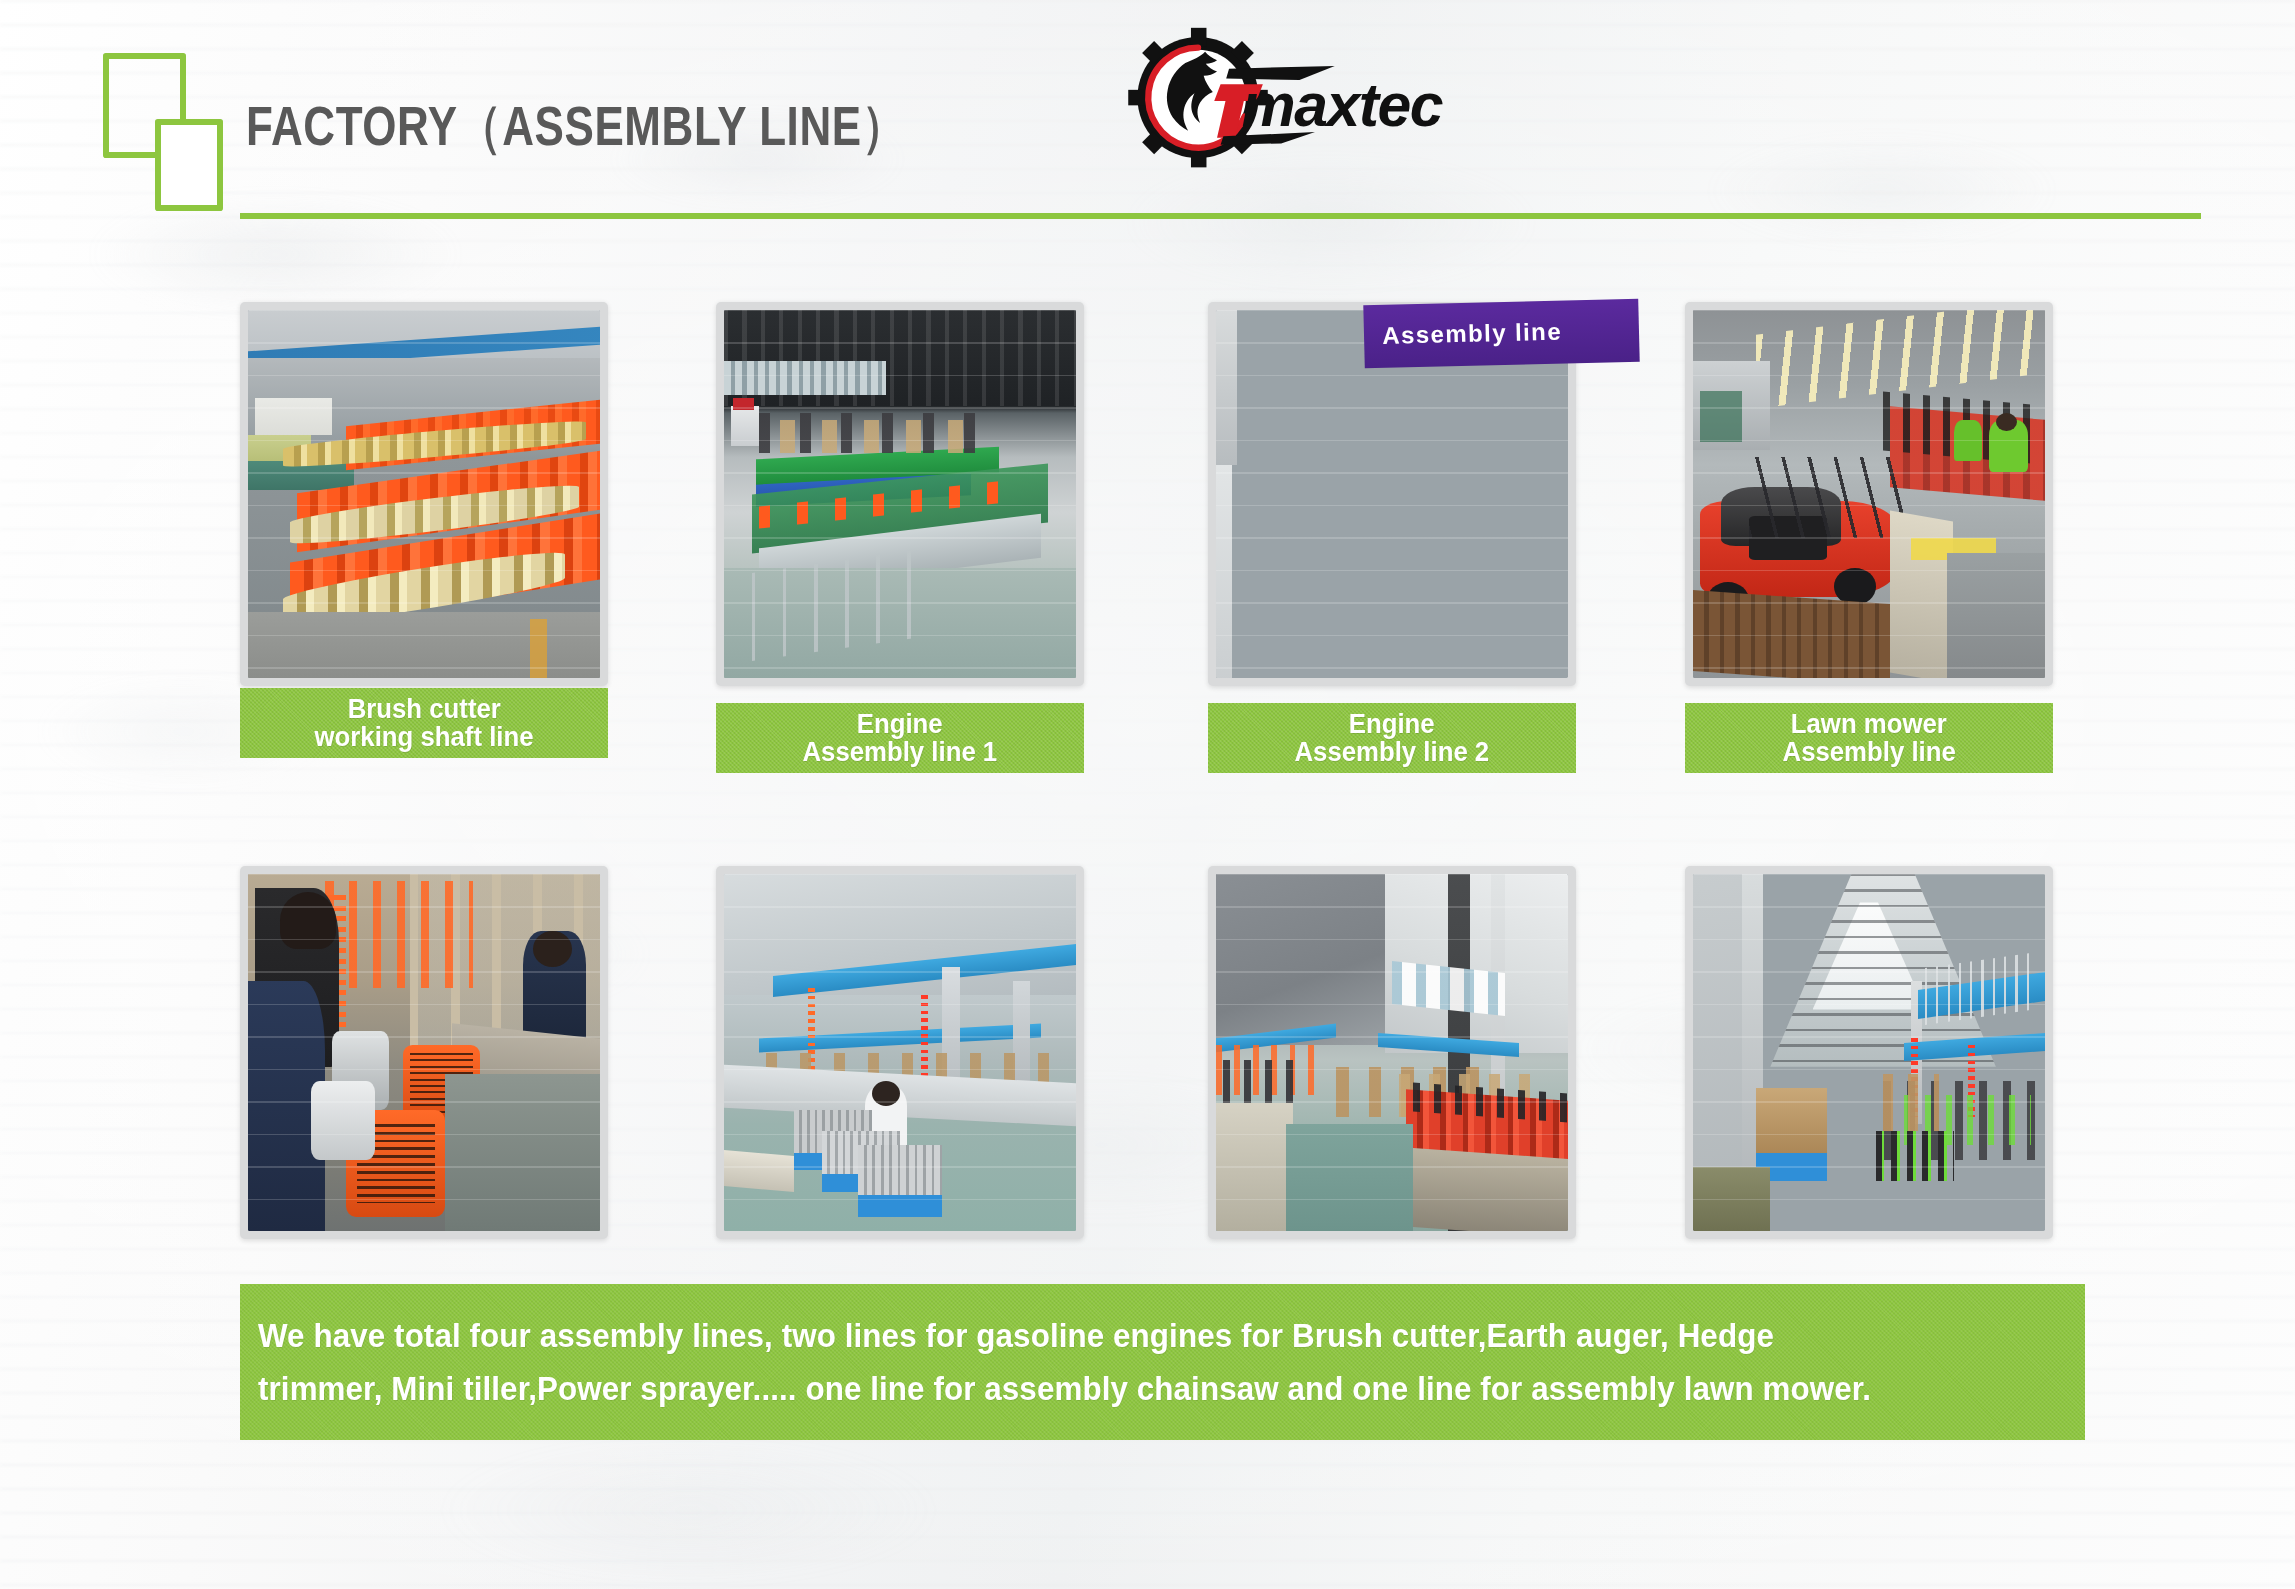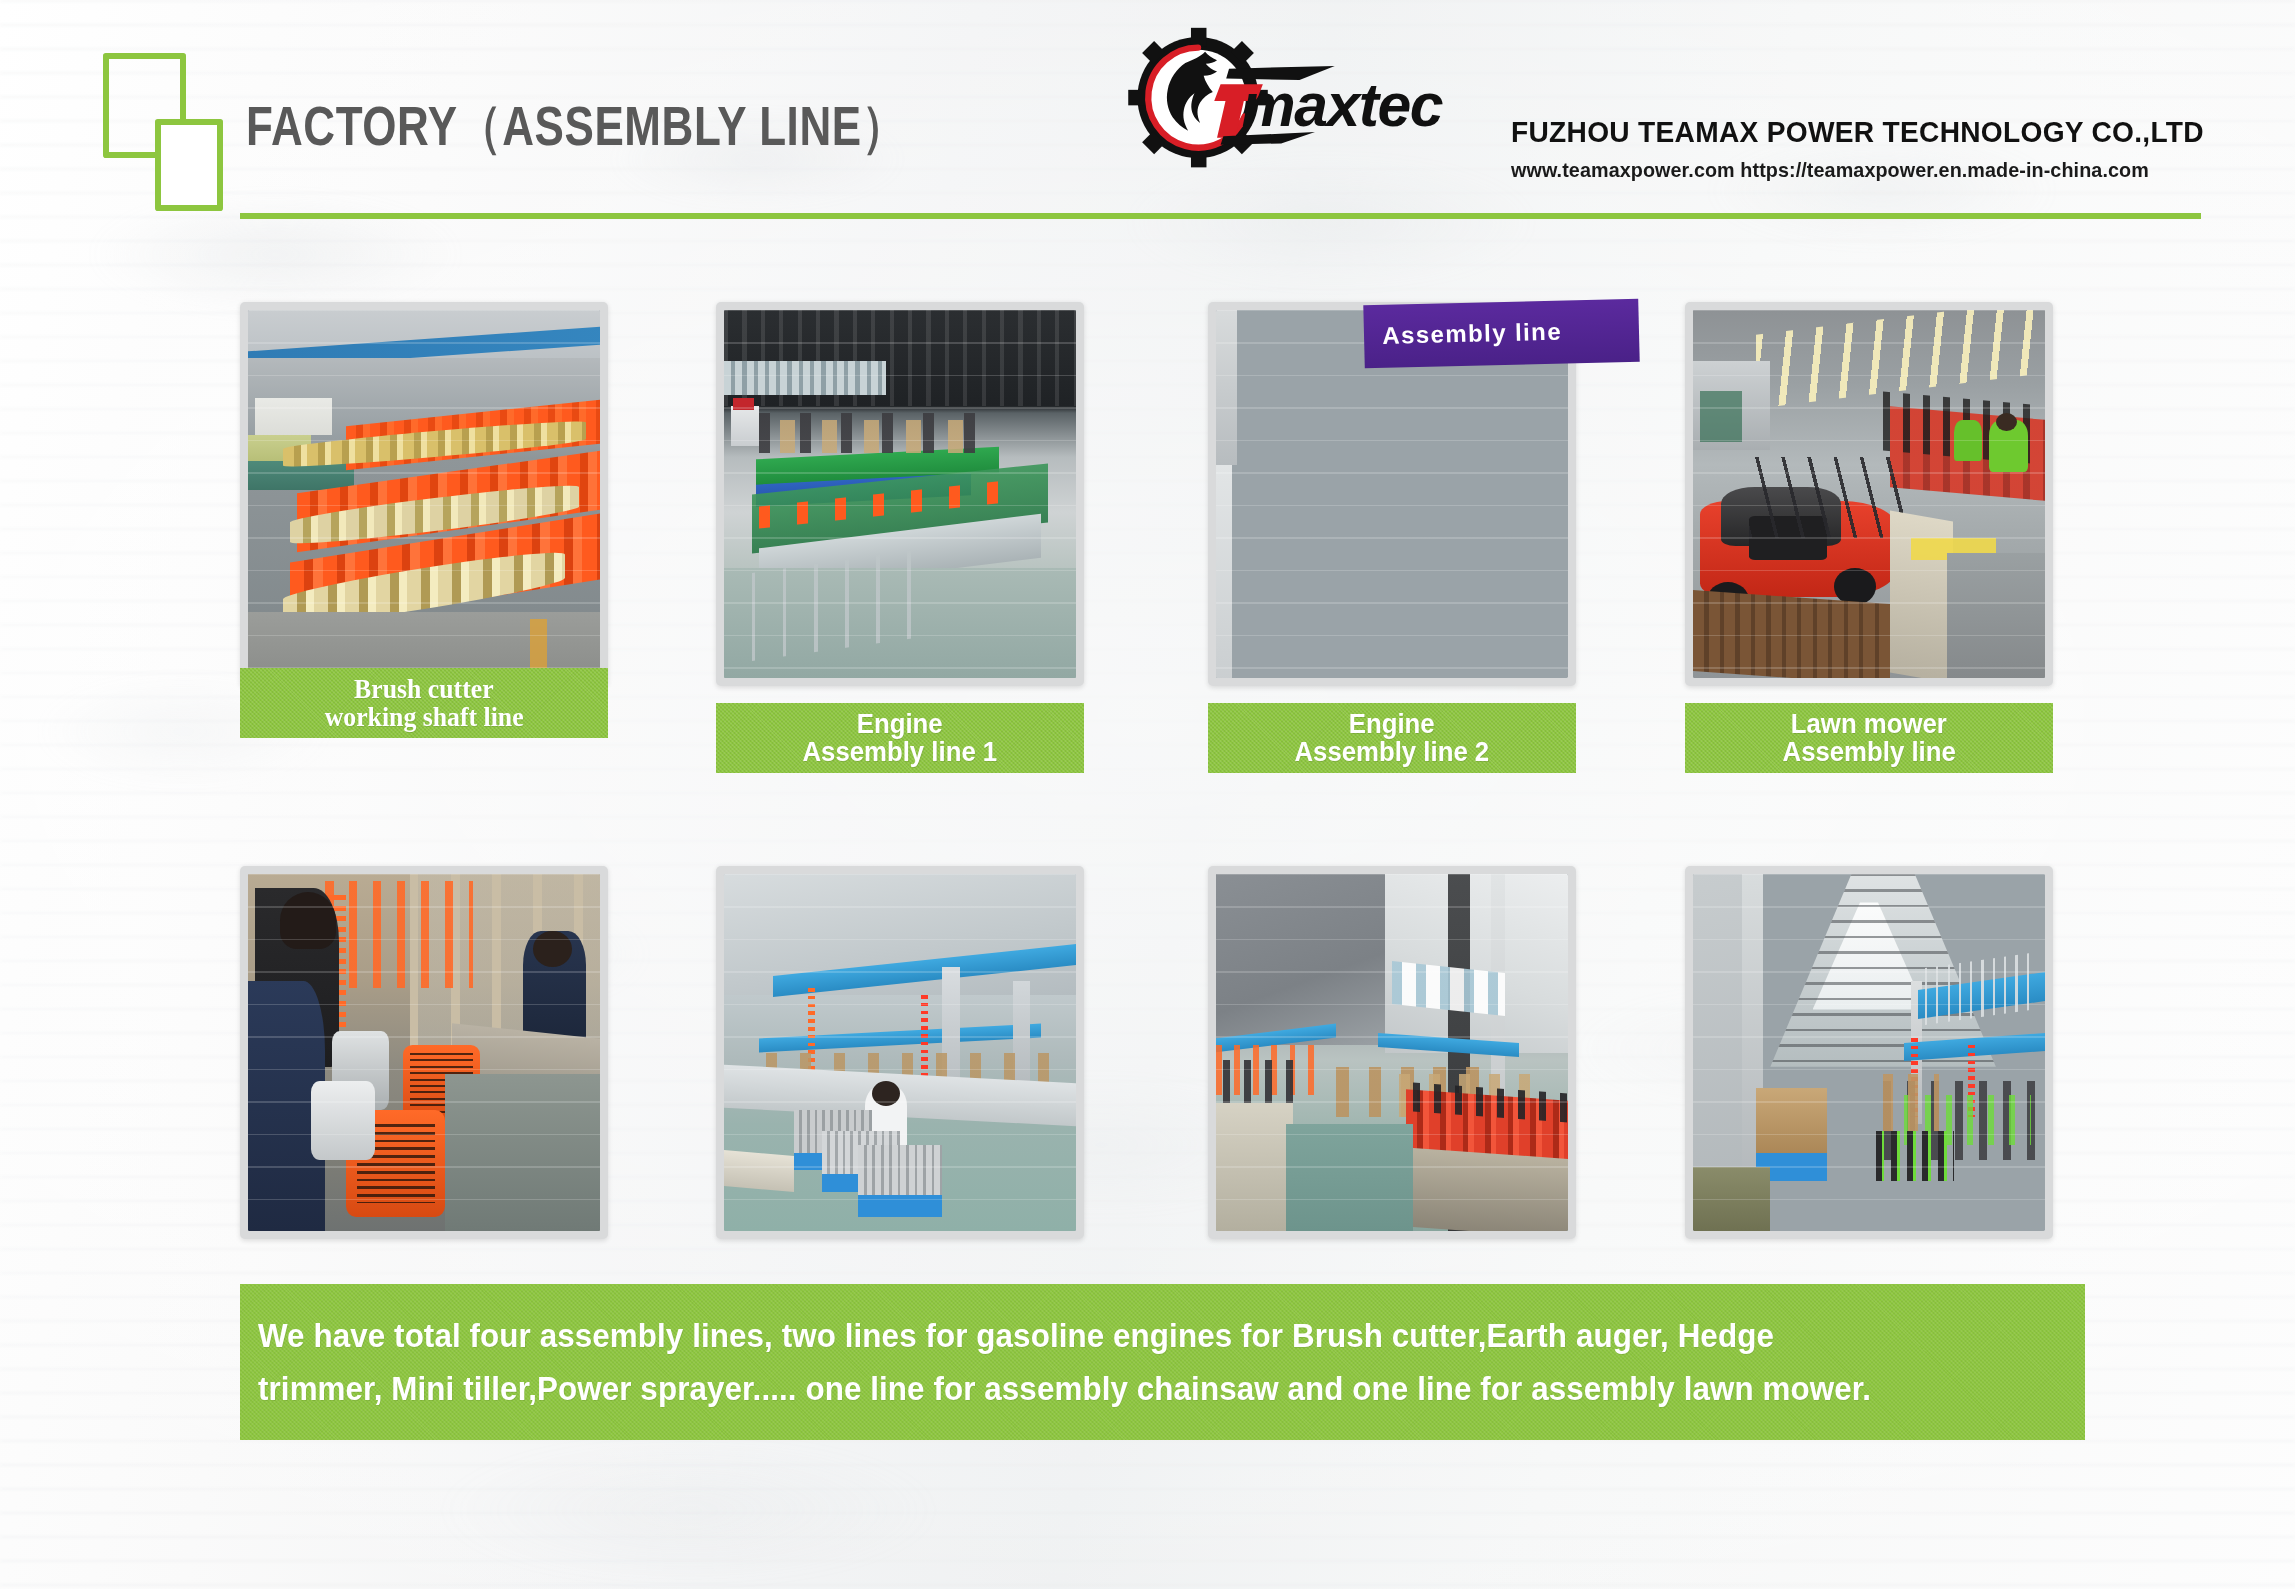--- a/index.html
+++ b/index.html
@@ -208,24 +208,20 @@
 
       <path d="M138 84 h60 l-9 24 h-18 l-12 52 h-26 l12 -52 h-16 z" fill="#d81e26"></path>
 
       <path d="M150 62 L300 58 L250 78 L146 76 Z" fill="#111111"></path>
       <path d="M142 158 L272 152 L224 168 L138 170 Z" fill="#111111"></path>
 
       <text x="168" y="144" font-family="Liberation Sans Narrow, Liberation Sans, sans-serif" font-size="86" font-weight="bold" font-style="italic" fill="#111111" letter-spacing="-2">maxtec</text>
     </svg>
   </div>
 
-  <div id="company-block">
-    <div id="company-name">FUZHOU TEAMAX POWER TECHNOLOGY CO.,LTD</div>
-    <div id="company-urls">www.teamaxpower.com  https://teamaxpower.en.made-in-china.com</div>
-  </div>
 </div>
 
 <div class="photo-frame" style="left:240px; top:302px; width:368px; height:384px;">
   <div class="photo">
     <div class="scene" style="background:
         linear-gradient(180deg,#c9cdd0 0%,#b9bfc3 16%,#a9b0b4 22%,#9fa7ab 30%,#8f9699 40%,#7e8689 100%);"></div>
     <div class="scene" style="background:
         linear-gradient(90deg, rgba(40,120,180,.95) 0%, rgba(45,130,190,.95) 100%);
         top:8%; height:5%; left:0; right:0; transform:skewY(-4deg);"></div>
     <div class="scene" style="background:
@@ -339,21 +335,21 @@
     <div class="scene" style="top:78%; height:22%; left:0; width:56%;
          background: repeating-linear-gradient(90deg,#7a5536 0 11.3px,#5f4129 11.3px 15.5px); transform: skewY(4deg);"></div>
     <div class="scene" style="top:56%; height:44%; left:56%; width:18%;
          background: linear-gradient(180deg,#ded8c6,#b6b0a0); transform: skewY(10deg);"></div>
     <div class="scene" style="top:62%; height:6%; left:62%; width:24%; background:#f0d84a; opacity:.9;"></div>
     <div class="scene" style="top:66%; height:34%; left:72%; right:0; background: linear-gradient(180deg,#9aa0a2,#85898b);"></div>
     <div class="sheen"></div>
   </div>
 </div>
 
-<div class="caption" style="left:240px; top:668px; width:368px; height:70px;font-family:Liberation Serif, serif;">
+<div class="caption" style="left:240px; top:688px; width:368px; height:70px;">
   <span>Brush cutter</span>
   <span>working shaft line</span>
 </div>
 
 <div class="caption" style="left:716px; top:703px; width:368px; height:70px;">
   <span>Engine</span>
   <span>Assembly line 1</span>
 </div>
 
 <div class="caption" style="left:1208px; top:703px; width:368px; height:70px;">

